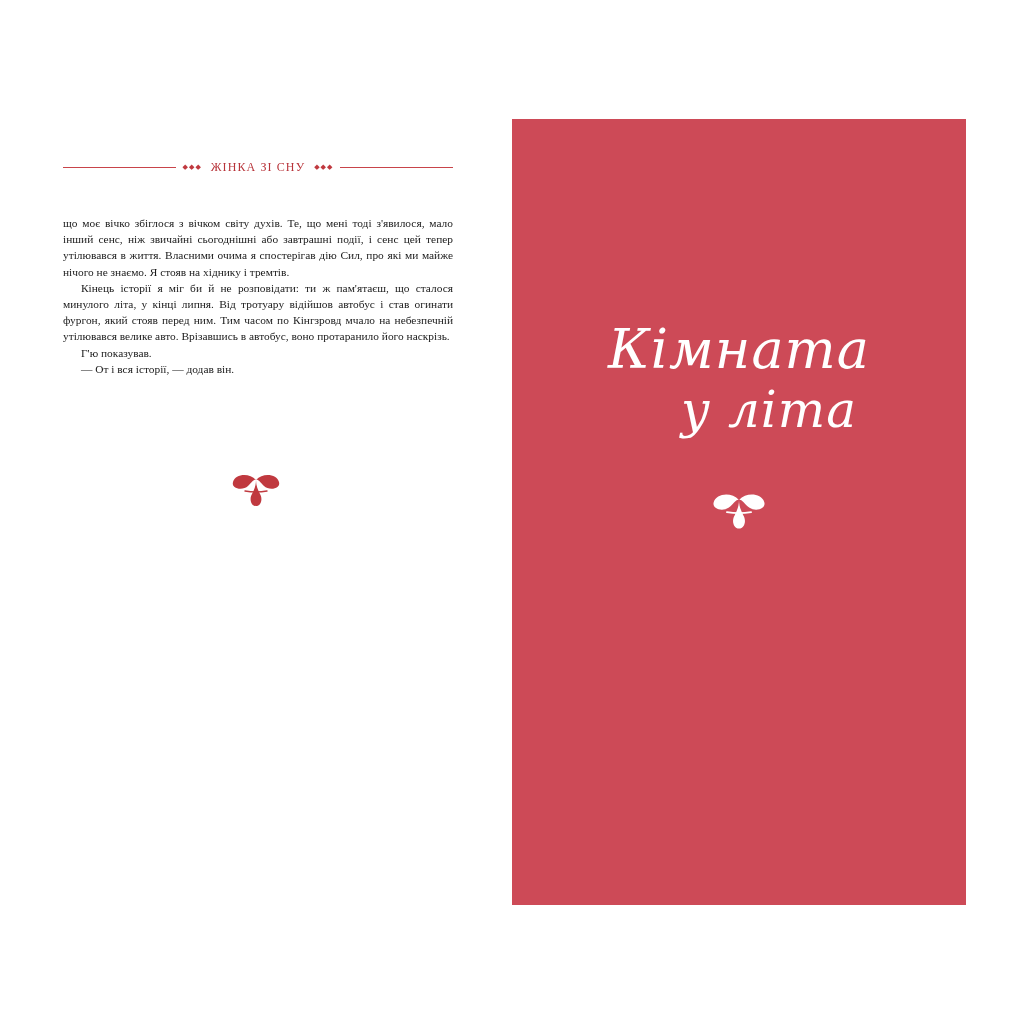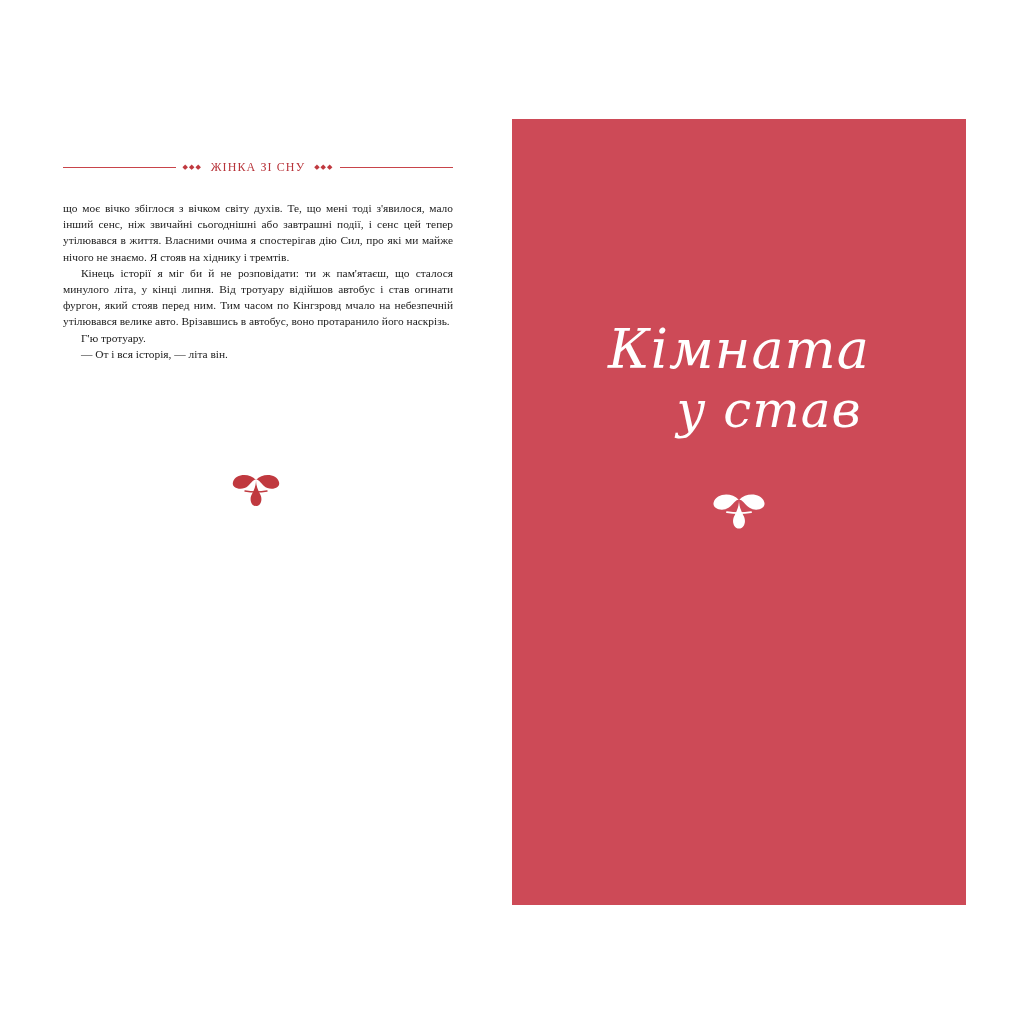--- a/index.html
+++ b/index.html
@@ -55,21 +55,21 @@
     letter-spacing: 1.1px;
     color: #b8343a;
     text-transform: uppercase;
     white-space: nowrap;
     padding: 0 2px;
   }
 
   .body-text {
     position: absolute;
     left: 63px;
-    top: 200px;
+    top: 215px;
     width: 390px;
     font-size: 11.4px;
     line-height: 16.2px;
     color: #1a1a1a;
     text-align: justify;
     text-justify: inter-word;
     -webkit-hyphens: manual;
     hyphens: manual;
   }
   .body-text p {
@@ -155,41 +155,41 @@
       <span class="rh-rule"></span>
       <span class="rh-diamonds">◆◆◆</span>
       <span class="rh-title">ЖІНКА ЗІ СНУ</span>
       <span class="rh-diamonds">◆◆◆</span>
       <span class="rh-rule"></span>
     </div>
 
     <div class="body-text">
       <p>що моє вічко збіглося з вічком світу духів. Те, що мені тоді з'явилося, мало інший сенс, ніж звичайні сьогоднішні або завтрашні події, і сенс цей тепер утілювався в життя. Власними очима я спостерігав дію Сил, про які ми майже нічого не знаємо. Я стояв на хіднику і тремтів.</p>
       <p class="indent">Кінець історії я міг би й не розповідати: ти ж пам'ятаєш, що сталося минулого літа, у кінці липня. Від тротуару відійшов автобус і став огинати фургон, який стояв перед ним. Тим часом по Кінгзровд мчало на небезпечній утілювався велике авто. Врізавшись в автобус, воно протаранило його наскрізь.</p>
-      <p class="indent">Г'ю тротуару.</p>
-      <p class="indent">— От і вся історія, — літа він.</p>
+      <p class="indent">Г'ю показував.</p>
+      <p class="indent">— От і вся історії, — додав він.</p>
     </div>
 
     <div class="ornament-left">
       <svg width="58" height="40" viewBox="0 0 58 40" fill="none" xmlns="http://www.w3.org/2000/svg" aria-hidden="true">
         <g stroke="#c0393f" stroke-width="1.6" fill="none" stroke-linecap="round">
           <path d="M29 10 C22 2, 8 4, 6 12 C4 19, 16 21, 21 16 C25 12, 27 9, 29 10 Z" fill="#c0393f" stroke="none"></path>
           <path d="M29 10 C36 2, 50 4, 52 12 C54 19, 42 21, 37 16 C33 12, 31 9, 29 10 Z" fill="#c0393f" stroke="none"></path>
           <path d="M29 10 C29 16, 27 20, 25 24 C22 29, 24 36, 29 36 C34 36, 36 29, 33 24 C31 20, 29 16, 29 10 Z" fill="#c0393f" stroke="none"></path>
           <path d="M18 21 C24 22, 34 22, 40 21" stroke="#c0393f" stroke-width="1.4"></path>
         </g>
       </svg>
     </div>
   </div>
 
   <div class="right-page">
     <div class="red-panel">
       <div class="part-title">
         <div class="line1">Кімната</div>
-        <div class="line2">у став</div>
+        <div class="line2">у літа</div>
       </div>
       <div class="ornament-right">
         <svg width="64" height="44" viewBox="0 0 58 40" fill="none" xmlns="http://www.w3.org/2000/svg" aria-hidden="true">
           <g fill="#ffffff" stroke="none">
             <path d="M29 10 C22 2, 8 4, 6 12 C4 19, 16 21, 21 16 C25 12, 27 9, 29 10 Z"></path>
             <path d="M29 10 C36 2, 50 4, 52 12 C54 19, 42 21, 37 16 C33 12, 31 9, 29 10 Z"></path>
             <path d="M29 10 C29 16, 27 20, 25 24 C22 29, 24 36, 29 36 C34 36, 36 29, 33 24 C31 20, 29 16, 29 10 Z"></path>
           </g>
           <path d="M18 21 C24 22, 34 22, 40 21" stroke="#ffffff" stroke-width="1.6" fill="none" stroke-linecap="round"></path>
         </svg>

